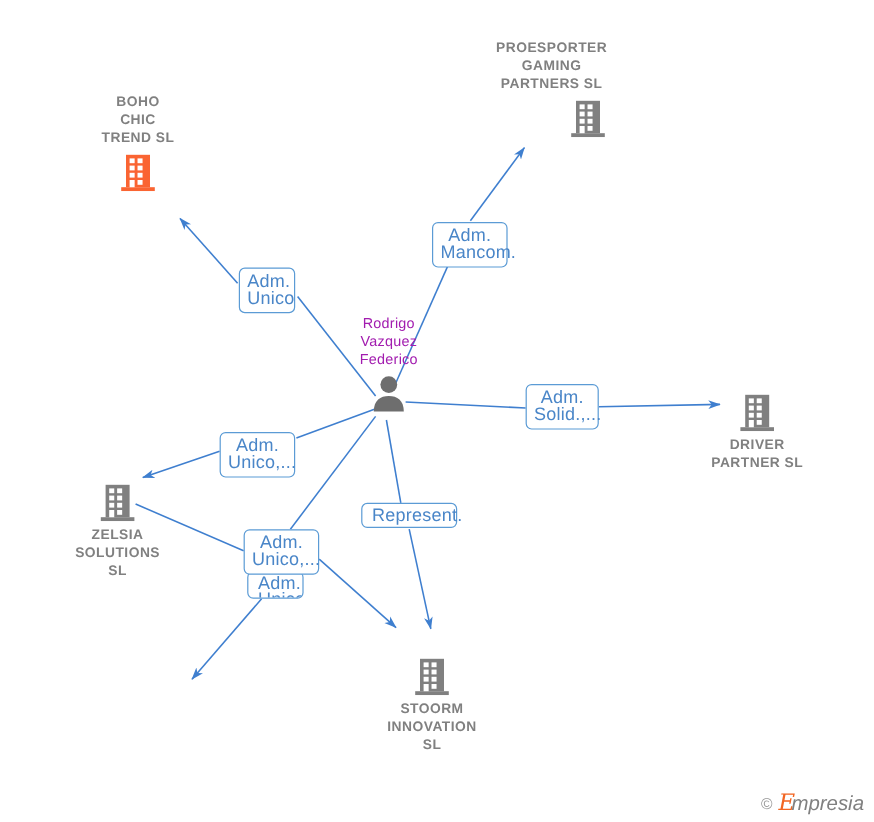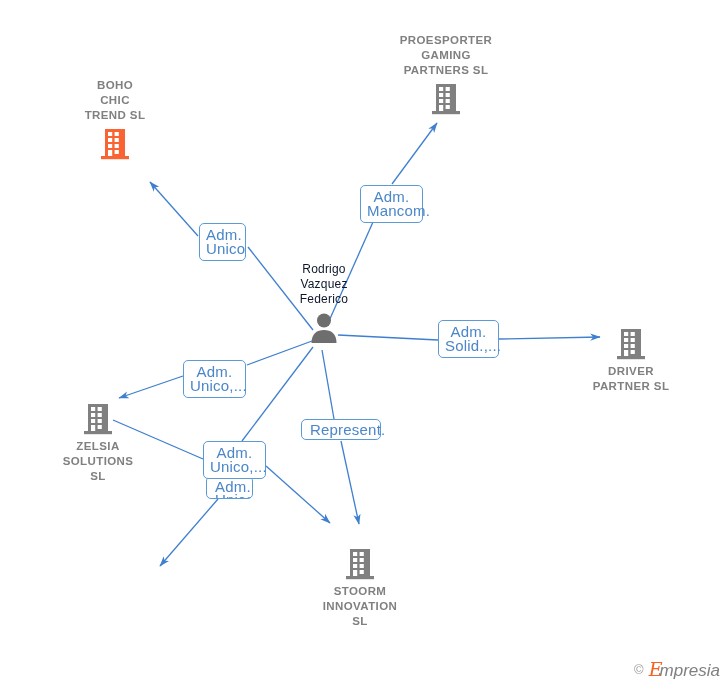--- a/index.html
+++ b/index.html
@@ -38,21 +38,21 @@
     line-height: 15px;
     color: #808080;
     letter-spacing: 0.4px;
     font-weight: bold;
     white-space: pre-line;
   }
   .node-label.person-name {
     font-weight: normal;
     font-size: 12px;
     letter-spacing: 0.2px;
-    color: #0f172a;
+    color: #a21caf;
   }
   .icon-wrap {
     width: 32px;
     height: 34px;
     display: block;
   }
   .node.label-below .icon-wrap { order: 1; }
   .node.label-below .node-label { order: 2; margin-top: 3px; }
   .node.label-above .node-label { order: 1; margin-bottom: 4px; }
   .node.label-above .icon-wrap { order: 2; }
@@ -165,21 +165,21 @@
         <rect x="9" y="11" width="4.2" height="4" fill="#ffffff"></rect>
         <rect x="15.6" y="11" width="4.2" height="4" fill="#ffffff"></rect>
         <rect x="9" y="17" width="4.2" height="4" fill="#ffffff"></rect>
         <rect x="15.6" y="17" width="4.2" height="4" fill="#ffffff"></rect>
         <rect x="9" y="23" width="4.2" height="6" fill="#ffffff"></rect>
         <rect x="15.6" y="23" width="4.2" height="4" fill="#ffffff"></rect>
       </svg>
     </span>
   </div>
 
-  <div class="node label-above" style="left:386px; top:33px;">
+  <div class="node label-above" style="left:386px; top:33px;align-items:flex-end;">
     <div class="node-label">PROESPORTER
 GAMING
 PARTNERS  SL</div>
     <span class="icon-wrap">
       <svg viewBox="0 0 32 34" width="32" height="34">
         <rect x="6" y="2" width="20" height="27" fill="#808080"></rect>
         <rect x="2" y="29" width="28" height="3.2" fill="#808080"></rect>
         <rect x="9" y="5" width="4.2" height="4" fill="#ffffff"></rect>
         <rect x="15.6" y="5" width="4.2" height="4" fill="#ffffff"></rect>
         <rect x="9" y="11" width="4.2" height="4" fill="#ffffff"></rect>

